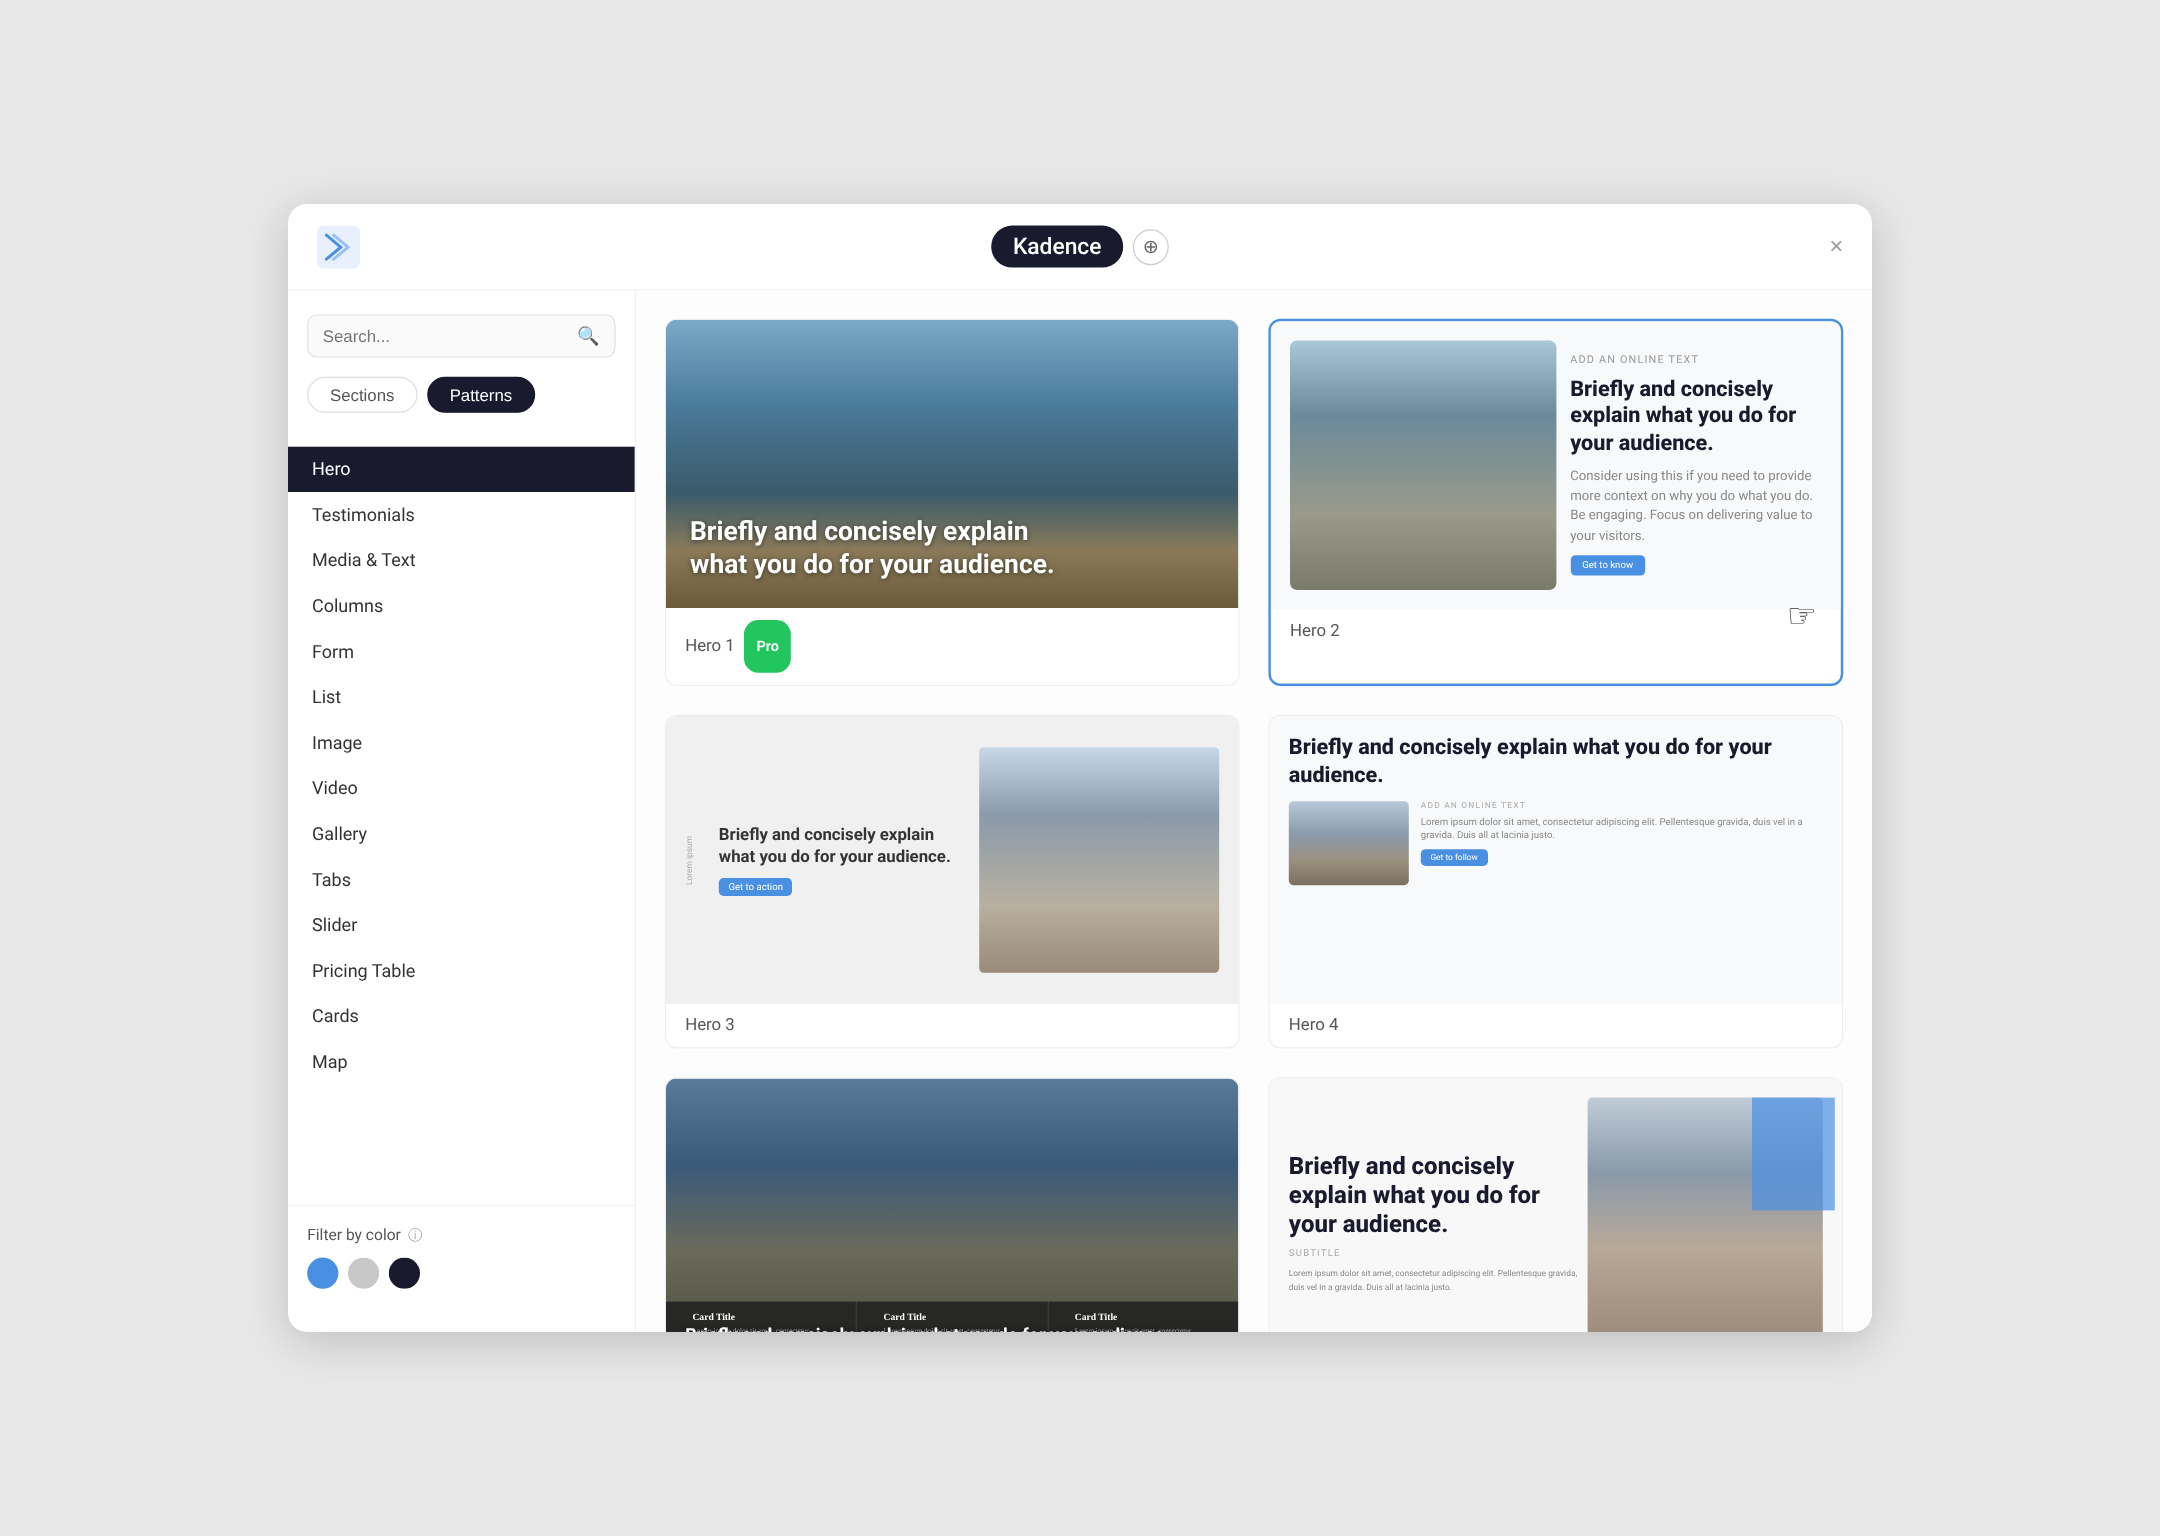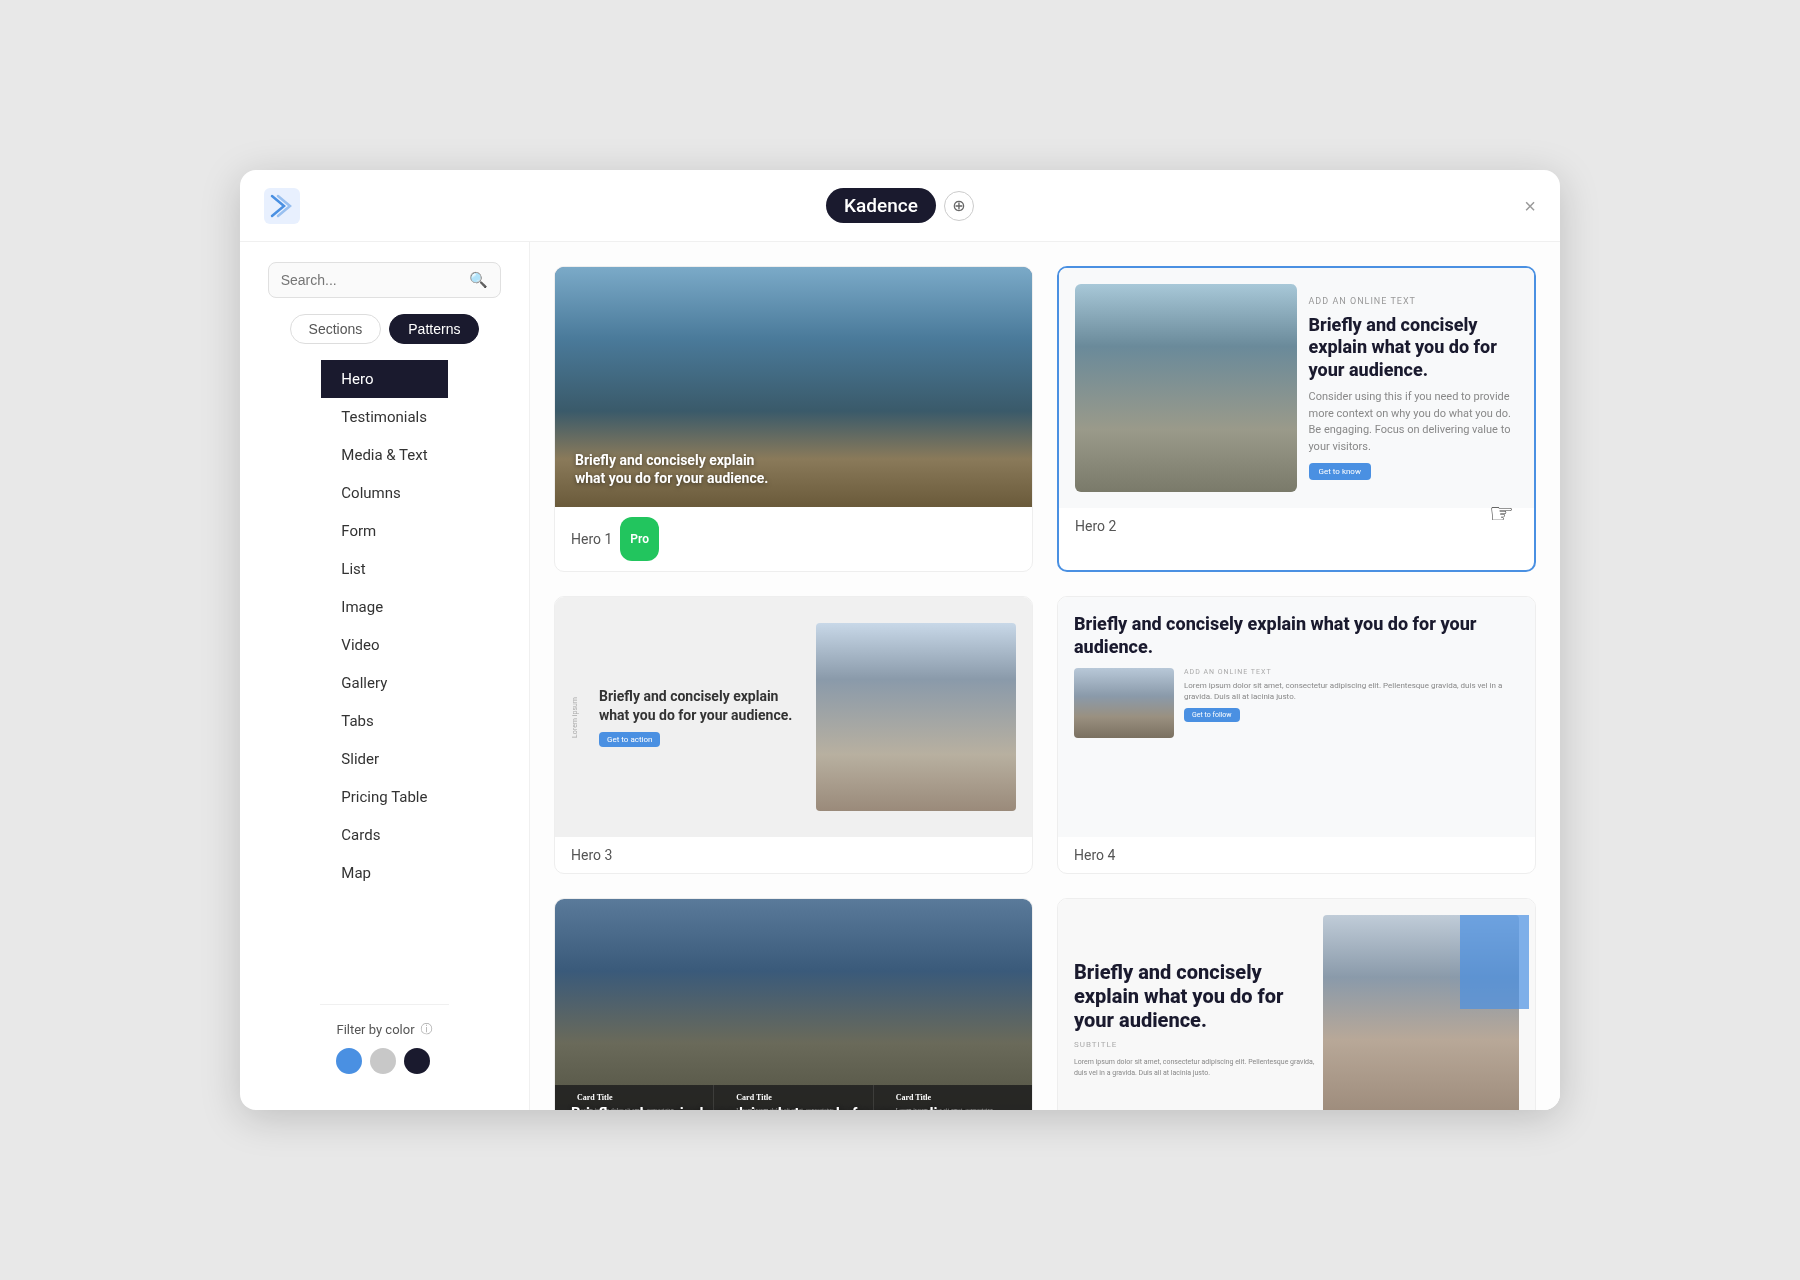--- a/index.html
+++ b/index.html
@@ -82,21 +82,20 @@
       flex: 1;
       overflow: hidden;
     }
     .sidebar {
       width: 290px;
       border-right: 1px solid #f0f0f0;
       display: flex;
       flex-direction: column;
       flex-shrink: 0;
       padding: 20px 0;
-      align-items: center;
     }
     .search-wrap {
       padding: 0 16px 16px;
     }
     .search-box {
       display: flex;
       align-items: center;
       border: 1px solid #e0e0e0;
       border-radius: 8px;
       padding: 8px 12px;
@@ -111,21 +110,21 @@
       width: 100%;
       outline: none;
     }
     .search-icon {
       color: #aaa;
       font-size: 15px;
     }
     .tab-row {
       display: flex;
       gap: 8px;
-      padding: 0 16px 16px;
+      padding: 0 16px 28px;
     }
     .tab-btn {
       border-radius: 20px;
       padding: 6px 18px;
       font-size: 14px;
       cursor: pointer;
       border: 1.5px solid #ddd;
       background: none;
       color: #555;
     }
@@ -231,21 +230,21 @@
     }
     .hero1-mountain {
       position: absolute;
       top: 0; left: 0; right: 0; bottom: 0;
       background: linear-gradient(180deg, #7baac8 0%, #4a7a9a 30%, #3a5a6a 60%, #8a7a5a 80%, #6a5a3a 100%);
     }
     .hero1-text {
       position: relative;
       z-index: 2;
       color: #fff;
-      font-size: 14px;
+      font-size: 22px;
       font-weight: 700;
       line-height: 1.3;
       text-shadow: 0 1px 4px rgba(0,0,0,0.5);
     }
     
     .hero2-bg {
       width: 100%;
       height: 100%;
       background: #f8f9fa;
       display: flex;

